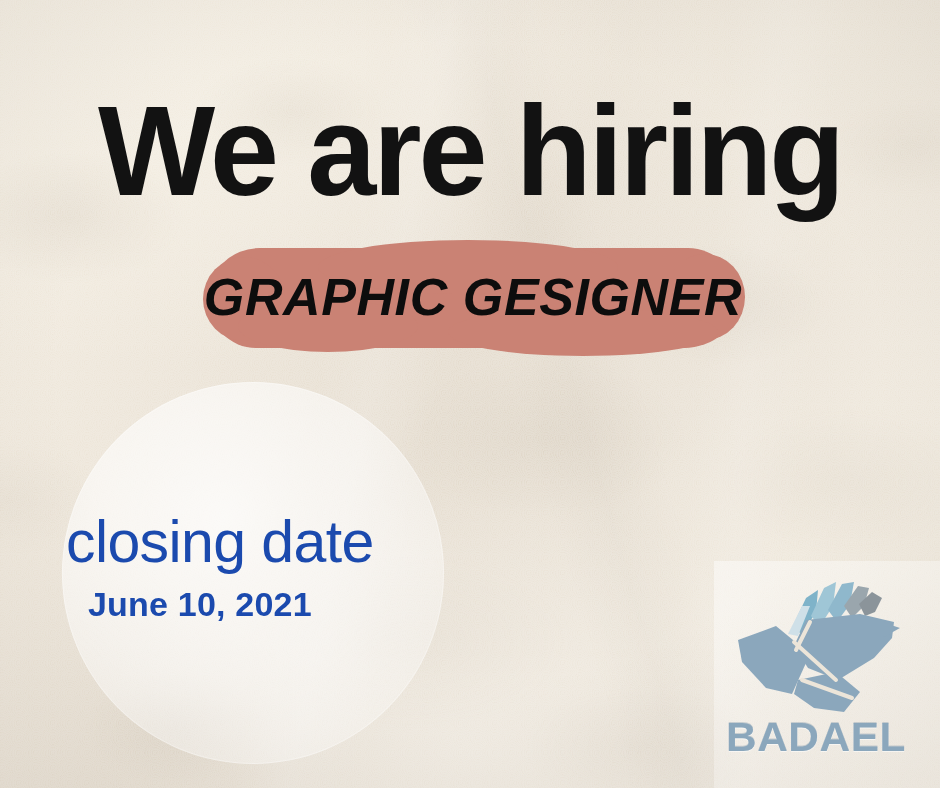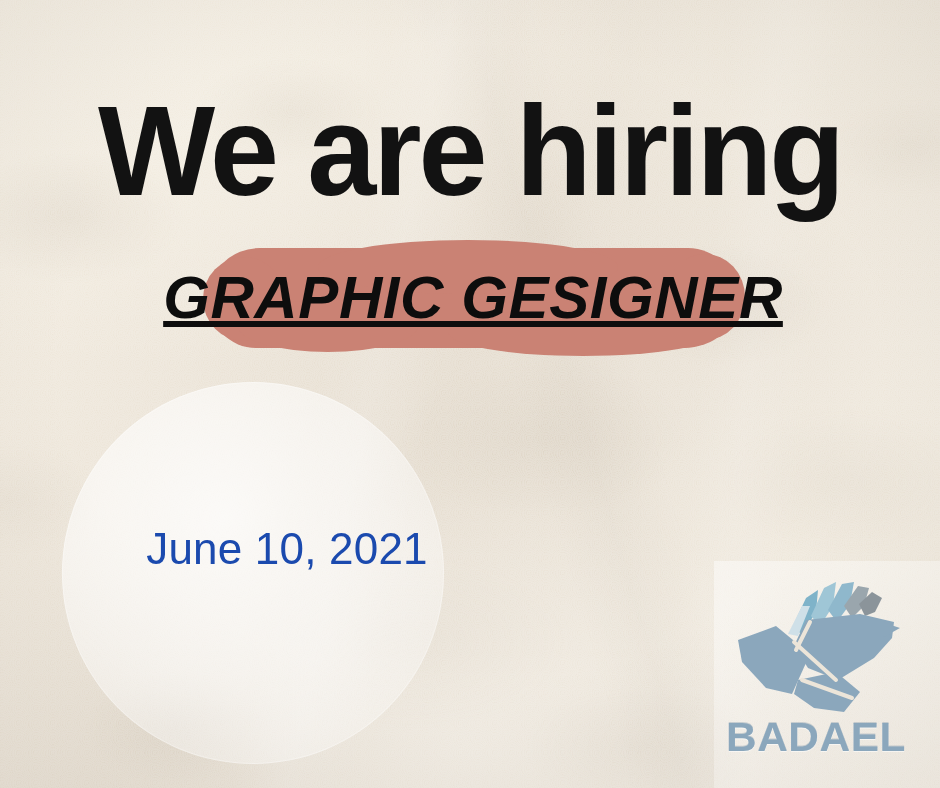--- a/index.html
+++ b/index.html
@@ -149,27 +149,26 @@
 
   .banner-label {
     position:absolute;
     inset:0;
     display:flex;
     align-items:center;
     justify-content:center;
     font-family:"Liberation Sans", sans-serif;
     font-weight:700;
     font-style:italic;
-    font-size:60px;
+    font-size:52px;
     letter-spacing:.6px;
     color:#0d0d0d;
     white-space:nowrap;
     z-index:3;
     padding-bottom:2px;
-    text-decoration:underline;
   }
 
   
   .closing-block {
     position:absolute;
     left:66px; top:512px;
     width:420px;
   }
   .closing-label {
     font-family:"Liberation Sans", sans-serif;
@@ -177,27 +176,26 @@
     font-size:59px;
     letter-spacing:-.6px;
     color:#1b4aae;
     line-height:1.04;
     white-space:nowrap;
   }
   .closing-date {
     margin-top:14px;
     margin-left:22px;
     font-family:"Liberation Sans", sans-serif;
-    font-weight:400;
-    font-size:44px;
+    font-weight:700;
+    font-size:34px;
     letter-spacing:.2px;
     color:#1b4aae;
     line-height:1.04;
     white-space:nowrap;
-    text-align:center;
   }
 
   
   .logo {
     position:absolute;
     left:726px; top:576px;
     width:180px; height:196px;
   }
   .logo-mark {
     position:absolute;
@@ -238,20 +236,21 @@
 
   <div class="banner-wrap">
     <div class="banner-blob"></div>
     <div class="banner-bump-a"></div>
     <div class="banner-bump-b"></div>
     <div class="banner-bump-c"></div>
     <div class="banner-label">GRAPHIC GESIGNER</div>
   </div>
 
   <div class="closing-block">
+    <div class="closing-label">closing date</div>
     <div class="closing-date">June 10, 2021</div>
   </div>
 
   <div class="logo">
     <div class="logo-mark">
       <svg viewBox="0 0 168 140" width="168" height="140" aria-hidden="true">
         <g fill="#8ba7bc">
 
           <polygon points="60,52 74,22 86,14 84,36 70,58" fill="#7fb3c9"></polygon>
           <polygon points="79,40 92,12 104,6 101,30 88,50" fill="#9fc6d6"></polygon>

